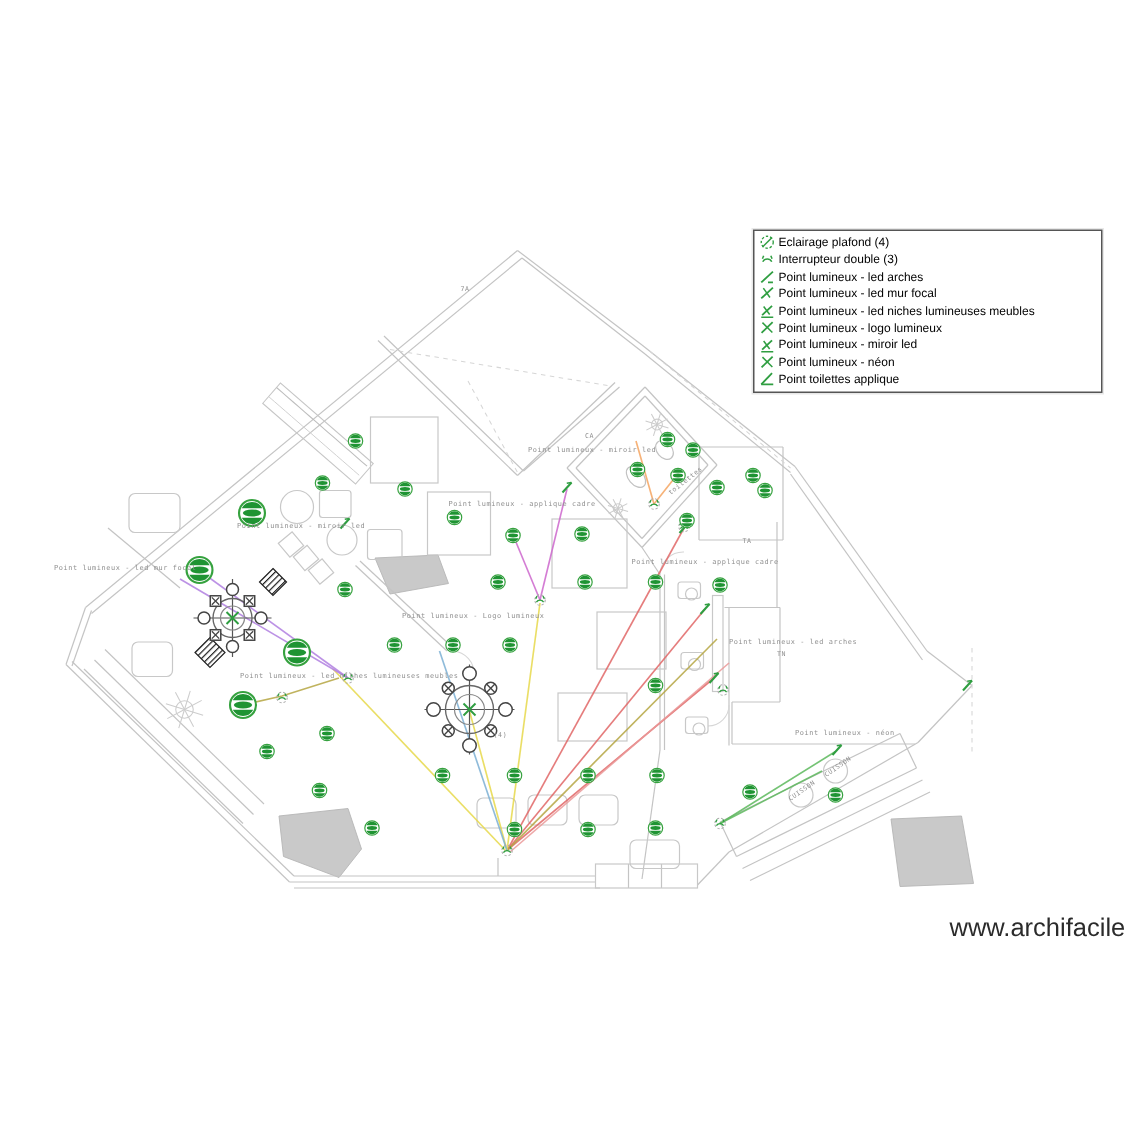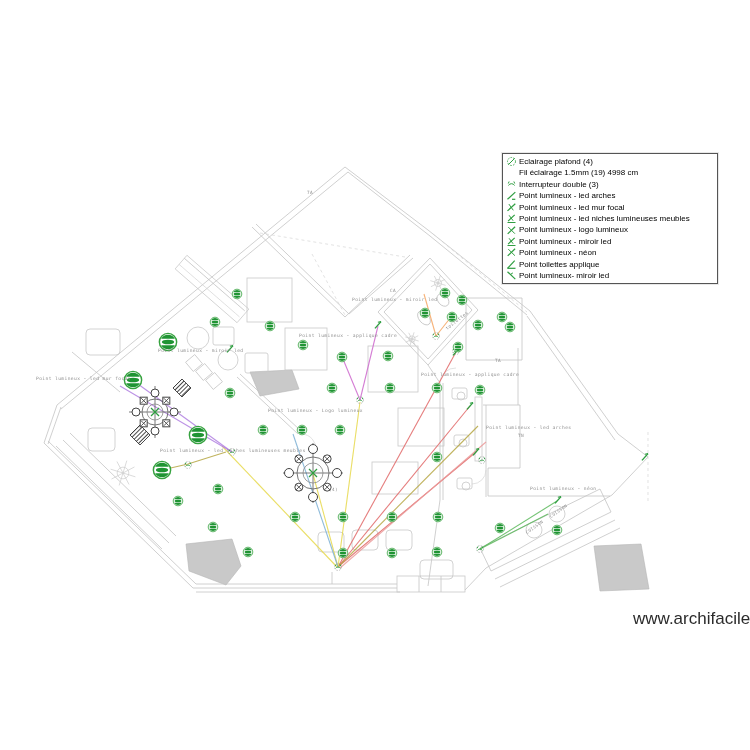--- a/index.html
+++ b/index.html
@@ -1,19 +1,19 @@
 <!DOCTYPE html>
 <html><head>
 <meta charset="utf-8">
 <style>
   html,body{margin:0;padding:0;background:#fff;}
   #stage{position:relative;width:750px;height:750px;background:#ffffff;overflow:hidden;
          font-family:"Liberation Sans",sans-serif;}
   #plan-svg{position:absolute;left:0;top:0;}
-  #legend-box{position:absolute;left:502px;top:153px;width:216px;
+  #legend-box{position:absolute;left:502px;top:153px;width:233px;
       border:1px solid #555;background:#fff;box-shadow:0 0 0 1px #e8e8e8;
       padding:2px 0 2px 0;box-sizing:border-box;}
   .legend-row{display:flex;align-items:center;height:11.4px;line-height:11.4px;}
   .legend-icon{width:16px;height:10px;flex:0 0 16px;display:flex;align-items:center;justify-content:center;}
   .legend-label{font-size:8px;color:#000;white-space:nowrap;}
   #watermark{position:absolute;left:633px;top:609px;font-size:17px;color:#2b2b2b;
       font-family:"Liberation Sans",sans-serif;white-space:nowrap;}
 </style>
 </head>
 <body>
@@ -588,24 +588,20 @@
       <div class="legend-row">
         <span class="legend-icon">
           <svg width="11" height="11" viewBox="-5.5 -5.5 11 11">
             <circle r="4" fill="none" stroke="#2f9e41" stroke-width="0.9" stroke-dasharray="1.6,1.3"></circle>
             <line x1="-3.2" y1="3.2" x2="3.2" y2="-3.2" stroke="#2f9e41" stroke-width="1"></line>
           </svg>
         </span>
         <span class="legend-label">Eclairage plafond (4)</span>
       </div>
       <div class="legend-row">
-        <span class="legend-icon"></span>
-        <span class="legend-label">Fil éclairage 1.5mm (19) 4998 cm</span>
-      </div>
-      <div class="legend-row">
         <span class="legend-icon">
           <svg width="11" height="11" viewBox="-5.5 -5.5 11 11">
             <path d="M-3,1 A3.4,3.4 0 0 1 3,1" fill="none" stroke="#2f9e41" stroke-width="1"></path>
             <line x1="-2.4" y1="-3" x2="-3.2" y2="-1" stroke="#2f9e41" stroke-width="1"></line>
             <line x1="2.4" y1="-3" x2="3.2" y2="-1" stroke="#2f9e41" stroke-width="1"></line>
           </svg>
         </span>
         <span class="legend-label">Interrupteur double (3)</span>
       </div>
       <div class="legend-row">
@@ -665,26 +661,17 @@
         <span class="legend-label">Point lumineux - néon</span>
       </div>
       <div class="legend-row">
         <span class="legend-icon">
           <svg width="11" height="11" viewBox="-5.5 -5.5 11 11">
             <line x1="-4" y1="3.8" x2="3.2" y2="-3.8" stroke="#2f9e41" stroke-width="1.2"></line>
             <line x1="-4" y1="3.8" x2="4" y2="3.8" stroke="#2f9e41" stroke-width="1.2"></line>
           </svg>
         </span>
         <span class="legend-label">Point toilettes applique</span>
-      </div>
-      <div class="legend-row">
-        <span class="legend-icon">
-          <svg width="11" height="11" viewBox="-5.5 -5.5 11 11">
-            <line x1="-4" y1="-3.8" x2="3.8" y2="3.6" stroke="#2f9e41" stroke-width="1.2"></line>
-            <line x1="-0.6" y1="-1.4" x2="1.4" y2="-2.6" stroke="#2f9e41" stroke-width="1"></line>
-          </svg>
-        </span>
-        <span class="legend-label">Point lumineux- miroir led</span>
       </div>
     </div>
 
   <div id="watermark">www.archifacile.fr</div>
 </div>
 
 </body></html>

